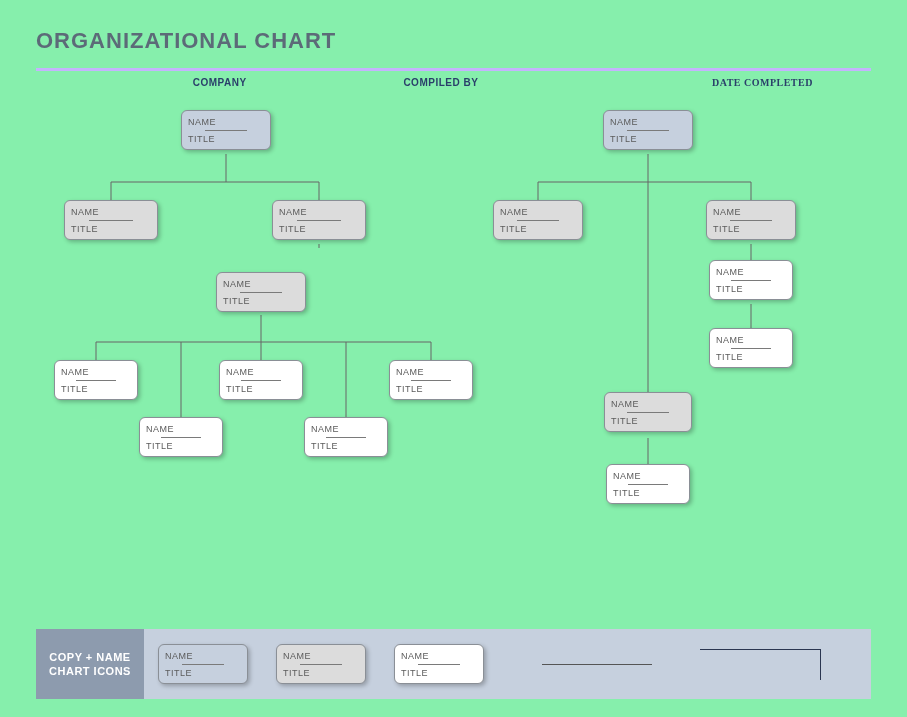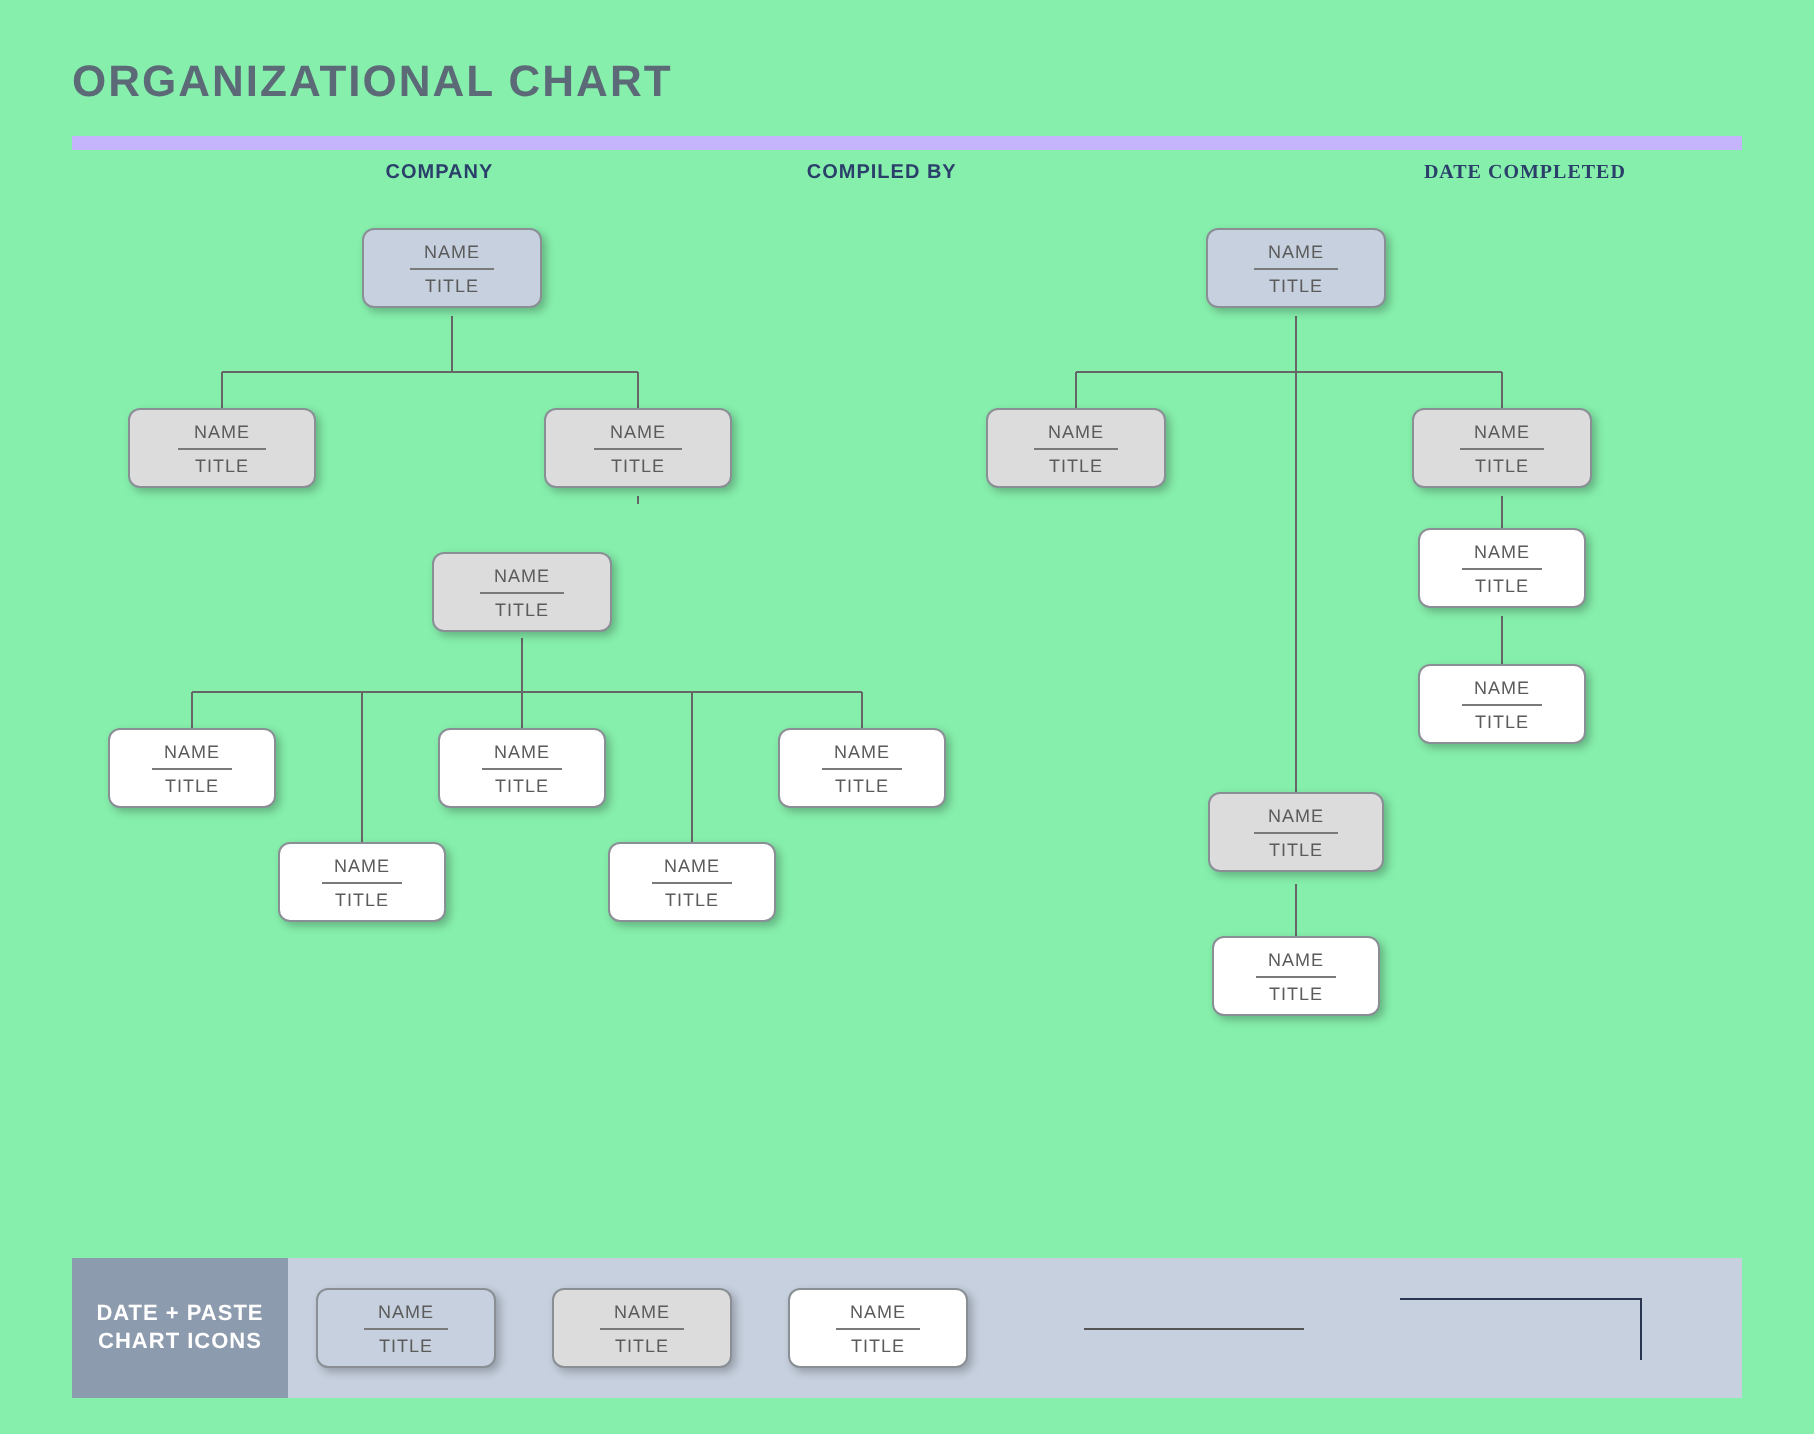--- a/index.html
+++ b/index.html
@@ -5,33 +5,33 @@
   html,body{margin:0;padding:0;font-family:Arial,Helvetica,sans-serif;background:#ededed;}
   .page{
     width:907px;height:717px;background:#86efac;box-sizing:border-box;
     padding:28px 36px 8px 36px;position:relative;
     box-shadow:0 0 6px rgba(0,0,0,.25);
   }
   .title{
     font-size:22px;font-weight:700;letter-spacing:1px;color:#5c6a78;
   }
   .hdr-row{
-    border-top:7px solid #c4b5fd;margin-top:14px;
+    border-top:3px solid #c4b5fd;margin-top:14px;
     display:flex;padding-top:0;
     font-size:10px;font-weight:700;color:#2a3f6a;letter-spacing:.5px;
   }
   .hdr-cell{padding:6px 0 4px 0;}
   .hdr-company{flex:0 0 44%;text-align:center;}
   .hdr-compiled{flex:0 0 30%;text-align:left;}
   .hdr-date{flex:0 0 26%;text-align:center;font-family:Liberation Serif, serif;}
 
   .canvas{position:relative;width:100%;height:460px;}
   .canvas svg{position:absolute;left:0;top:0;pointer-events:none;}
   .box{
-    position:absolute;box-sizing:border-box;text-align:center;
+    position:absolute;box-sizing:border-box;text-align:left;
     border:1px solid #8a8f96;border-radius:6px;
     font-size:9px;color:#5b5b5b;letter-spacing:.5px;
     box-shadow:2px 2px 4px rgba(0,0,0,.25);
     padding:6px 6px 5px 6px;
     background:#fff;
   }
   .box.blue{background:#c6d0de;}
   .box.grey{background:#dcdcdc;}
   .box.white{background:#fff;}
   .box .nm{display:block;padding-bottom:3px;}
@@ -181,21 +181,21 @@
     </div>
     <div class="box white" style="left:570px;top:372px;width:84px;">
       <span class="nm">NAME</span>
         <span class="sep"></span>
         <span class="tt">TITLE</span>
     </div>
   </div>
 
   <div class="footer">
     <div class="lbl">
-      <span>DATE + PASTE</span><br>
+      <span>COPY + NAME</span><br>
       <span>CHART ICONS</span>
     </div>
     <div class="iconwrap">
       <div class="box blue">
         <span class="nm">NAME</span>
           <span class="sep"></span>
           <span class="tt">TITLE</span>
       </div>
       <div class="box grey">
         <span class="nm">NAME</span>

